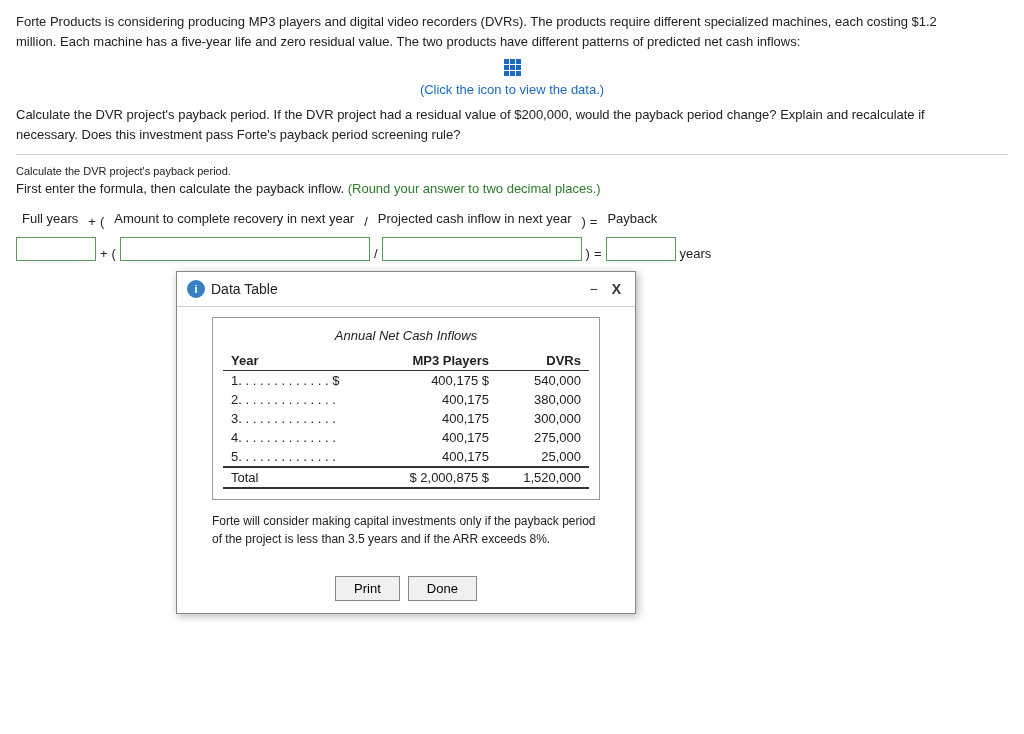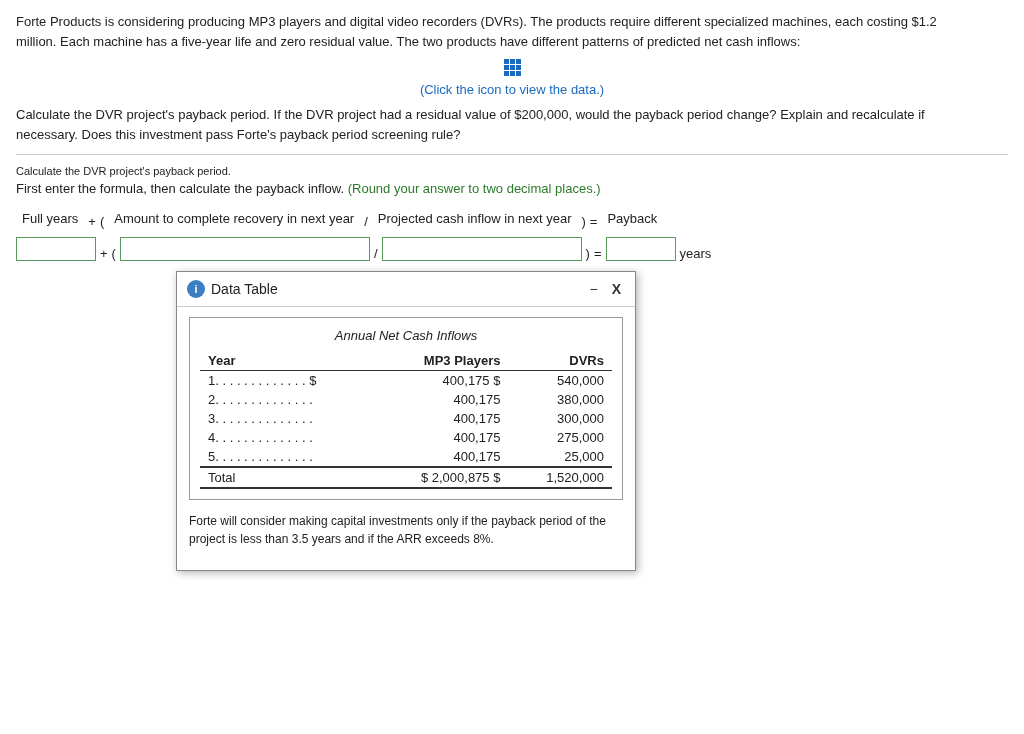--- a/index.html
+++ b/index.html
@@ -131,21 +131,21 @@
       color: #333;
     }
     .modal-close {
       font-size: 14px;
       cursor: pointer;
       padding: 0 4px;
       color: #333;
       font-weight: bold;
     }
     .modal-body {
-      padding: 10px 12px;
+      padding: 10px 35px;
     }
     .data-table-container {
       border: 1px solid #999;
       padding: 10px;
       margin-bottom: 12px;
     }
     .data-table-subtitle {
       text-align: center;
       font-style: italic;
       font-size: 13px;
@@ -313,13 +313,17 @@
             </td>
             <td class="num-cell">1,520,000</td>
           </tr>
         </tfoot>
       </table>
     </div>
 
     <div class="note-text">Forte will consider making capital investments only if the payback period of the project is less than 3.5 years and if the ARR exceeds 8%.</div>
   </div>
 
+  <div class="modal-footer">
+    <button class="modal-btn">Print</button>
+    <button class="modal-btn">Done</button>
+  </div>
 </div>
 
 </body></html>

